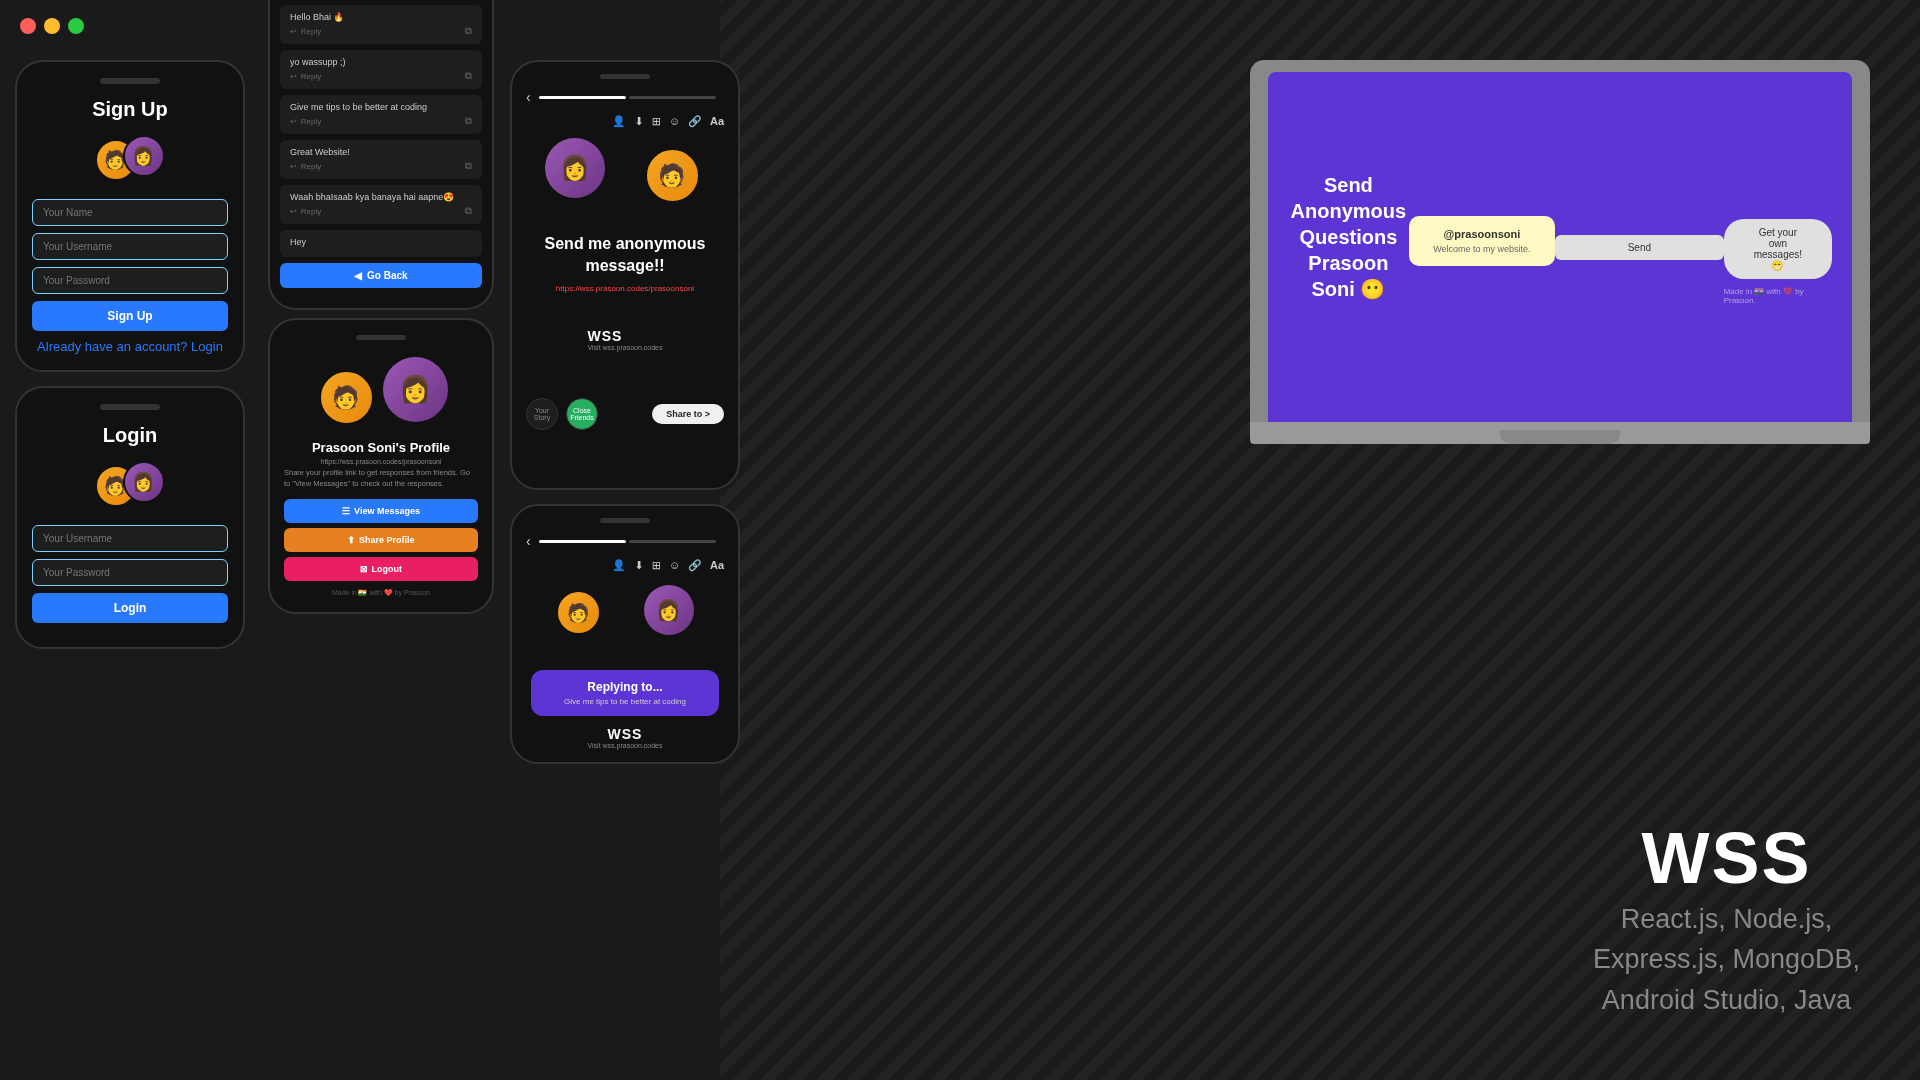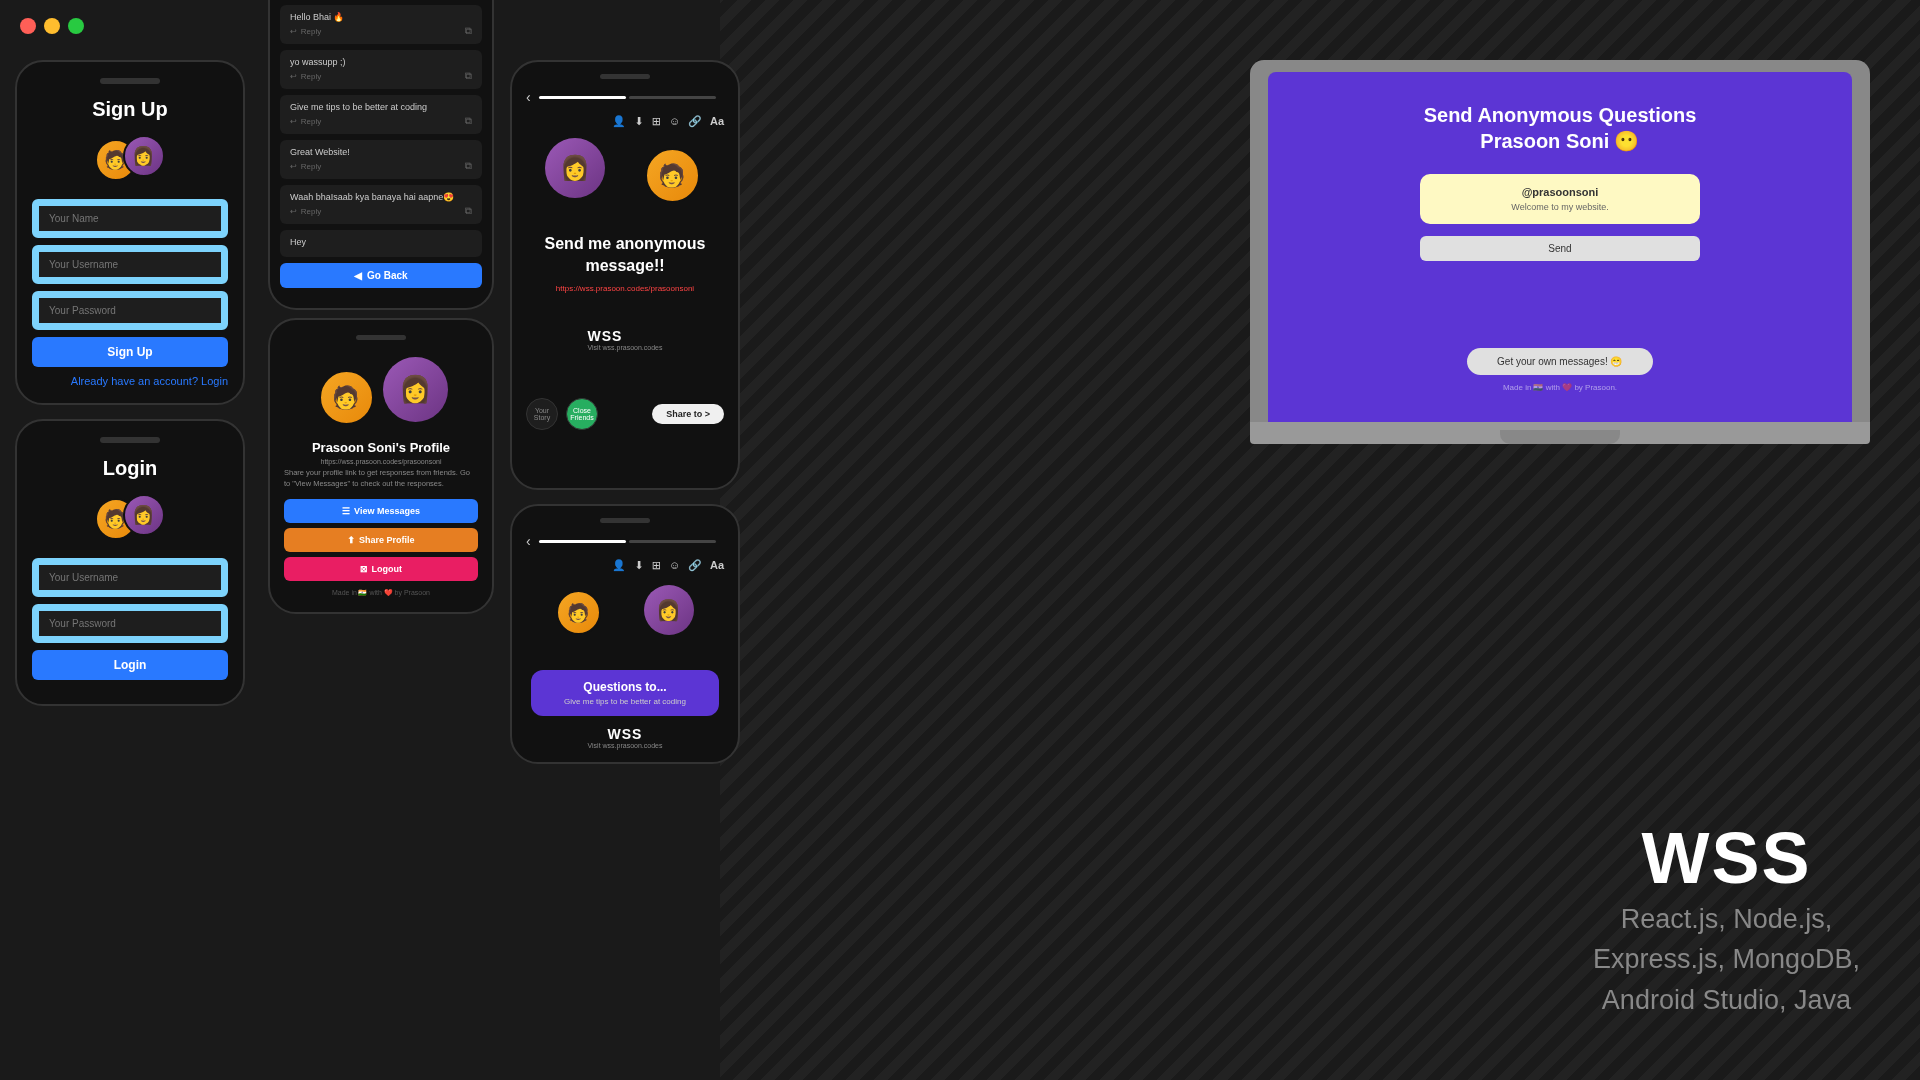--- a/index.html
+++ b/index.html
@@ -118,43 +118,43 @@
       border-radius: 50%;
       display: flex;
       align-items: center;
       justify-content: center;
       font-size: 18px;
     }
 
     .form-input {
       width: 100%;
       background: #1e1e1e;
-      border: 7px solid #7dd3fc;
+      border: 1px solid #7dd3fc;
       border-radius: 6px;
       color: #888;
       font-size: 10px;
       padding: 7px 10px;
       margin-bottom: 7px;
       outline: none;
     }
     .btn-blue {
       width: 100%;
       background: #2979ff;
       color: white;
       border: none;
       border-radius: 6px;
       padding: 8px;
       font-size: 12px;
       font-weight: 600;
       cursor: pointer;
       margin-bottom: 8px;
     }
     .already-text {
-      text-align: right;
-      font-size: 11px;
+      text-align: center;
+      font-size: 13px;
       color: #888;
     }
     .already-text span {
       color: #2979ff;
     }
 
     
     .login-card {
       margin-top: 10px;
     }
@@ -502,21 +502,21 @@
       background: #5c35d4;
       border-radius: 8px 8px 0 0;
       overflow: hidden;
       height: 350px;
       position: relative;
     }
     .laptop-screen-inner {
       background: #5c35d4;
       height: 100%;
       display: flex;
-      flex-direction: column;
+      flex-direction: row;
       align-items: center;
       padding: 30px 20px;
     }
     .anon-title {
       color: white;
       font-size: 20px;
       font-weight: 800;
       text-align: center;
       line-height: 1.3;
       margin-bottom: 20px;
@@ -826,21 +826,21 @@
       <span class="story-icon">⊞</span>
       <span class="story-icon">☺</span>
       <span class="story-icon">🔗</span>
       <span class="story-aa">Aa</span>
     </div>
     <div style="position:relative;height:80px;margin-bottom:5px;">
       <div style="width:45px;height:45px;border-radius:50%;background:linear-gradient(135deg,#f5a623,#e8890a);position:absolute;left:30px;top:10px;border:2px solid #111;z-index:1;display:flex;align-items:center;justify-content:center;font-size:18px;">🧑</div>
       <div style="width:50px;height:50px;border-radius:50%;background:linear-gradient(135deg,#9b59b6,#6c3483);position:absolute;right:30px;top:5px;z-index:2;display:flex;align-items:center;justify-content:center;font-size:20px;">👩</div>
     </div>
     <div class="reply-bubble">
-      <div class="reply-bubble-title">Questions to...</div>
+      <div class="reply-bubble-title">Replying to...</div>
       <div class="reply-bubble-sub">Give me tips to be better at coding</div>
     </div>
     <div style="text-align:center;margin-top:5px;">
       <div class="story-brand-name">WSS</div>
       <div class="story-brand-sub">Visit wss.prasoon.codes</div>
     </div>
   </div>
 </div>
 
 <div class="laptop-section">

